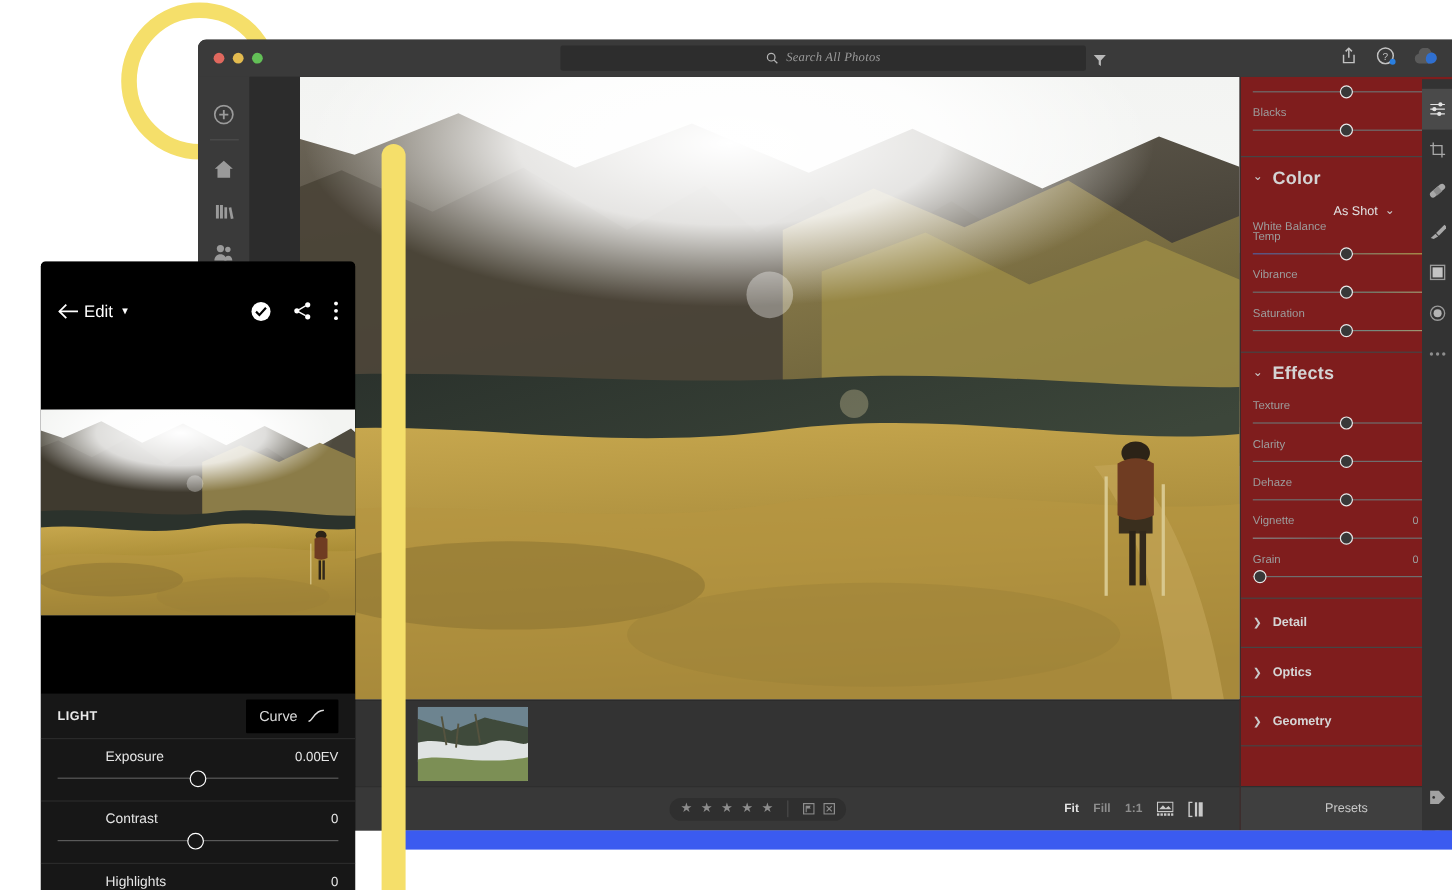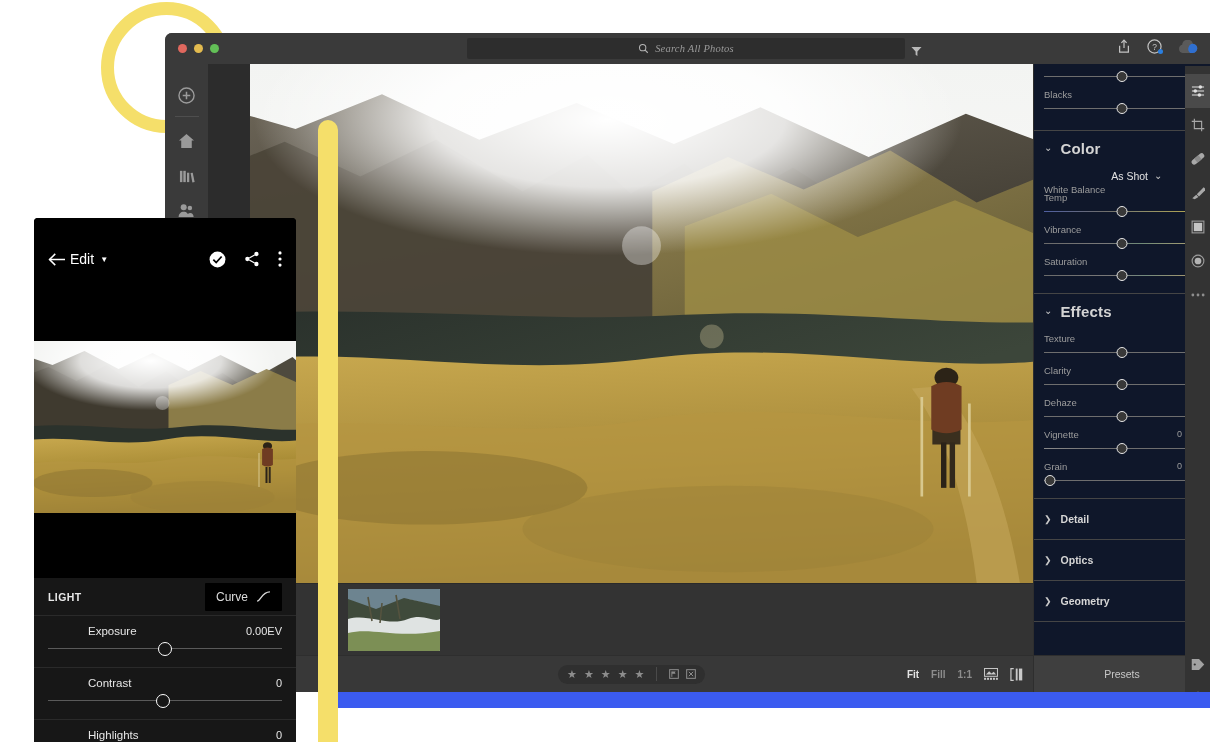--- a/index.html
+++ b/index.html
@@ -86,27 +86,27 @@
     height: 37px; flex: 0 0 37px; background: #383838;
     display: flex; align-items: center; position: relative;
     border-top: 1px solid #2e2e2e;
   }
   .stars {
     position:absolute; left: 350px; background:#2f2f2f; border-radius: 11px;
     height: 19px; display:flex; align-items:center; padding: 0 9px; gap: 7px;
   }
   .stars .st { font-size: 11px; color: #8d8d8d; line-height: 1; }
   .flagdiv { width: 1px; height: 14px; background: #4a4a4a; margin: 0 5px; }
-  .zoomgrp { position:absolute; right: 10px; display:flex; align-items:center; gap: 12px; text-align: right; }
+  .zoomgrp { position:absolute; right: 30px; display:flex; align-items:center; gap: 12px; text-align: right; }
   .zg { font-size: 10px; color: #8d8d8d; font-weight: bold; }
   .zg.on { color: #e4e4e4; }
 
   
   .rpanel {
-    width: 177px; flex: 0 0 177px; background: #0f172a;
+    width: 177px; flex: 0 0 177px; background: #7f1d1d;
     display: flex; flex-direction: column; min-height: 0;
     border-left: 1px solid #2e2e2e;
   }
   .rscroll { flex:1; overflow: hidden; }
   .sect { padding: 0 10px; }
   .sect-div { height: 1px; background: #454545; margin: 0; }
   .sect-head {
     display:flex; align-items:center; height: 34px; gap: 8px;
   }
   .sect-head .tw { font-size: 15px; color: #d4d4d4; font-weight: bold; letter-spacing:.2px; }

